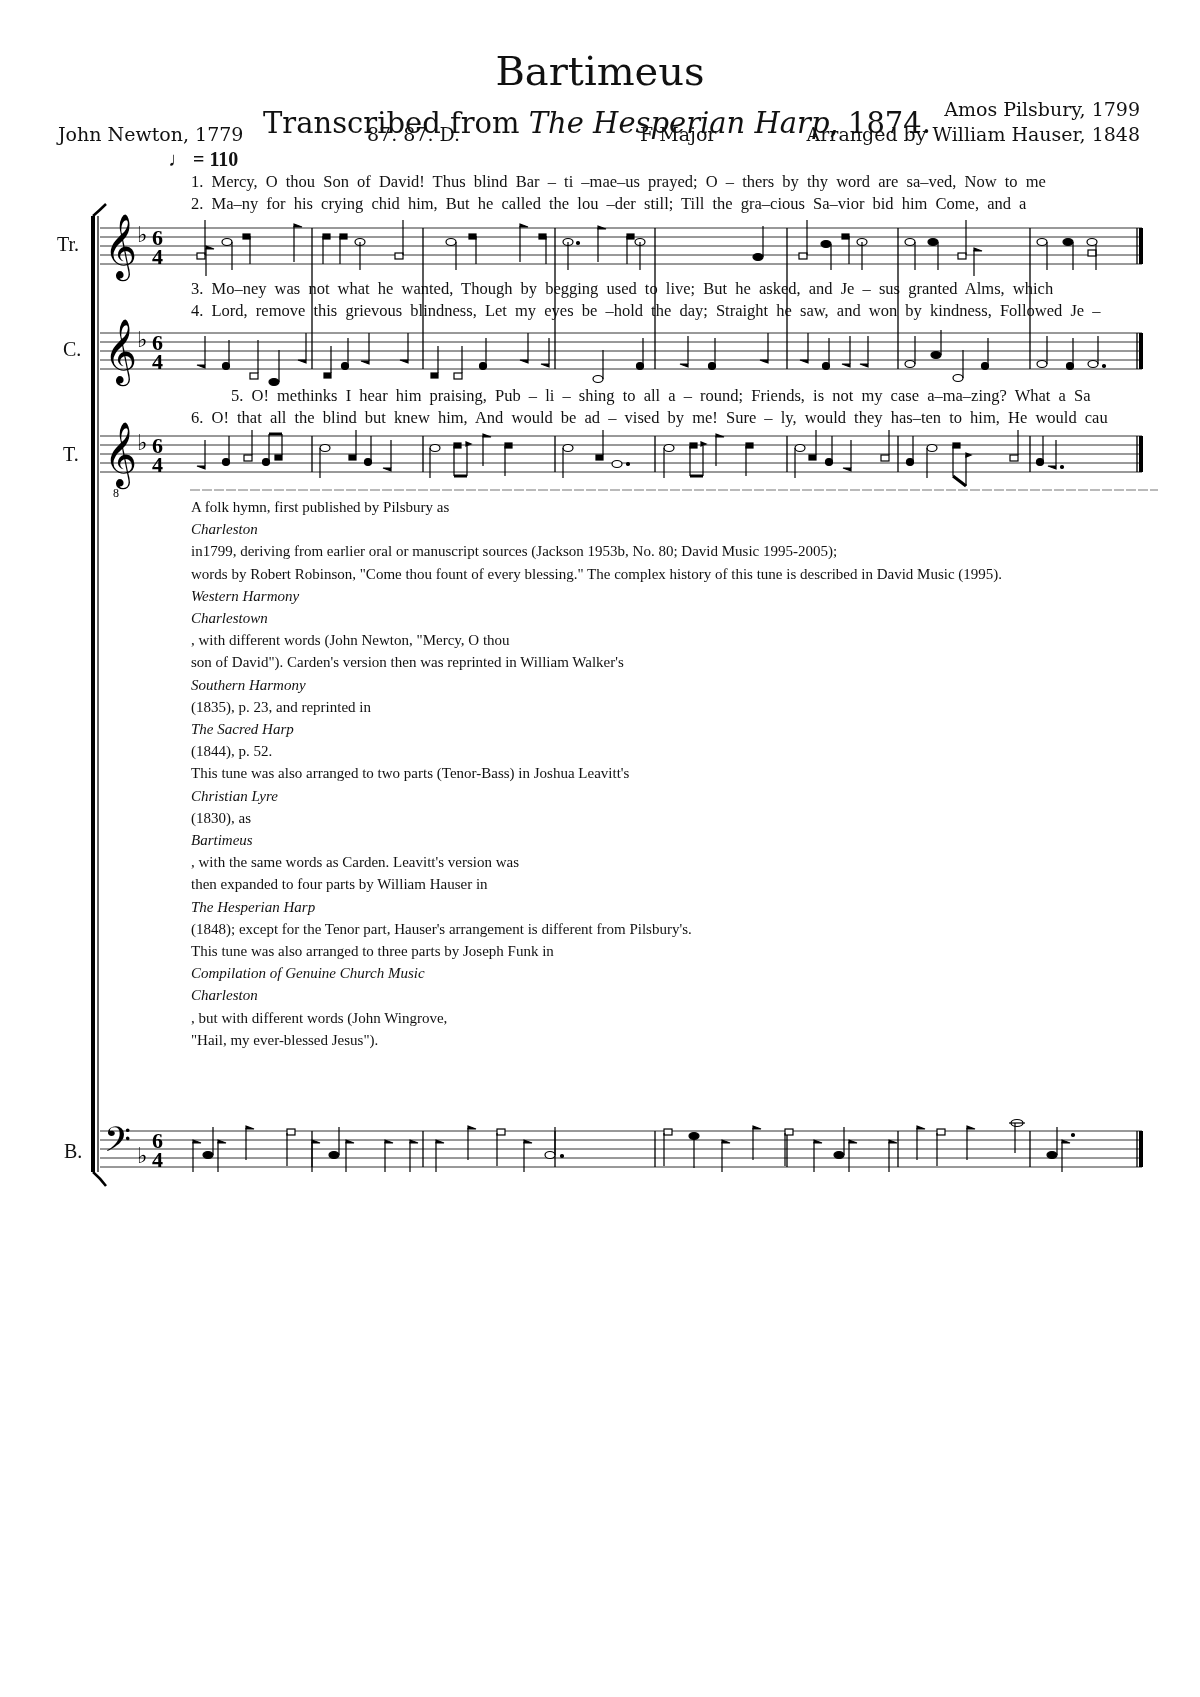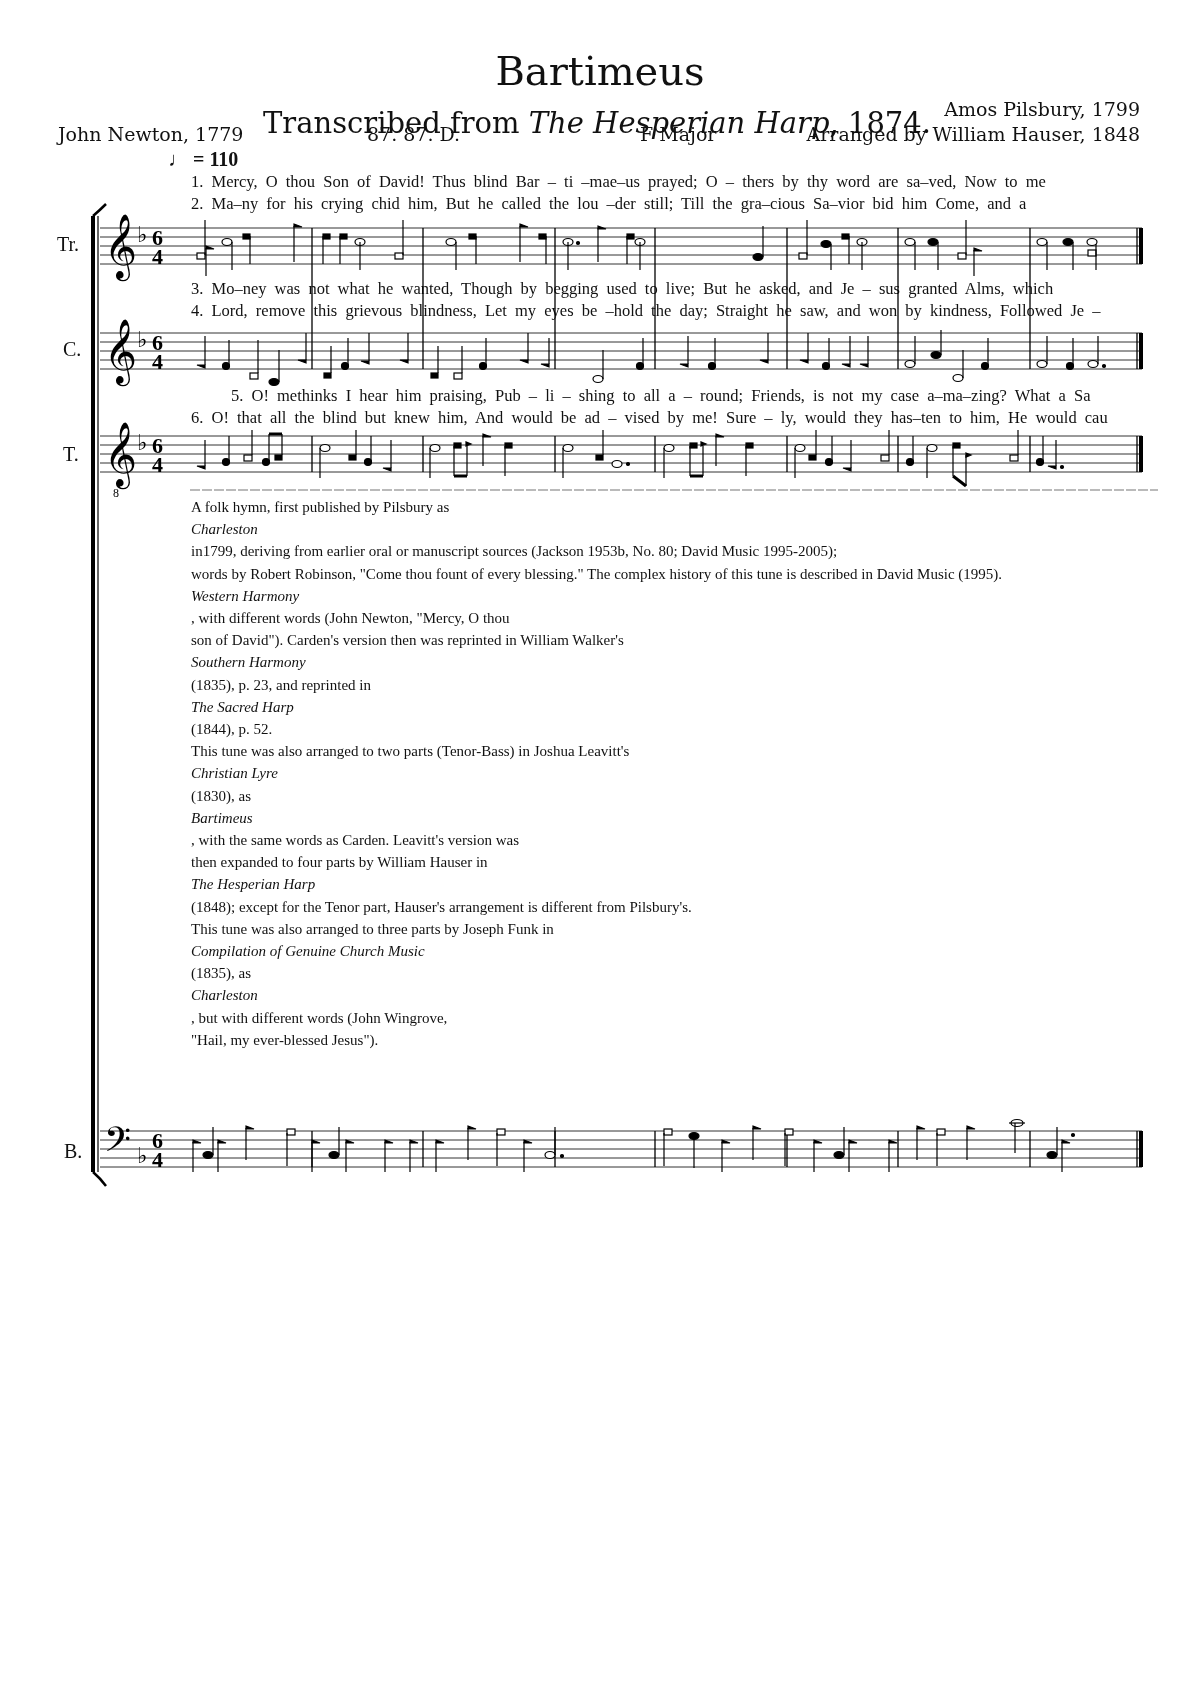--- a/index.html
+++ b/index.html
@@ -398,33 +398,33 @@
       <circle cx="1073" cy="1135" r="1.5"></circle>
   </g>
 </svg>
 
 <div class="abs notes" style="top:496px;">
   <div>   A folk hymn, first published by Pilsbury as</div>
   <div class="it">Charleston</div>
   <div>in1799, deriving from earlier oral or manuscript sources (Jackson 1953b, No. 80; David Music 1995-2005);</div>
   <div>words by Robert Robinson, "Come thou fount of every blessing."  The complex history of this tune is described in David Music (1995).</div>
   <div class="it">Western Harmony</div>
+  <div class="it">Charlestown</div>
   <div>, with different words (John Newton, "Mercy, O thou</div>
   <div>son of David"). Carden's version then was reprinted in William Walker's</div>
   <div class="it">Southern Harmony</div>
   <div> (1835), p. 23, and reprinted in</div>
   <div class="it">The Sacred Harp</div>
   <div> (1844), p. 52.</div>
   <div>   This tune was also arranged to two parts (Tenor-Bass) in Joshua Leavitt's</div>
   <div class="it">Christian Lyre</div>
   <div> (1830), as</div>
   <div class="it">Bartimeus</div>
   <div>, with the same words as Carden. Leavitt's version was</div>
   <div>then expanded to four parts by William Hauser in</div>
   <div class="it">The Hesperian Harp</div>
   <div> (1848); except for the Tenor part, Hauser's arrangement is different from Pilsbury's.</div>
   <div>   This tune was also arranged to three parts by Joseph Funk in</div>
   <div class="it">Compilation of Genuine Church Music</div>
-  <div> (1835), as</div>
   <div class="it">Charleston</div>
   <div>, but with different words (John Wingrove,</div>
   <div>"Hail, my ever-blessed Jesus").</div>
 </div>
 
 </body></html>

